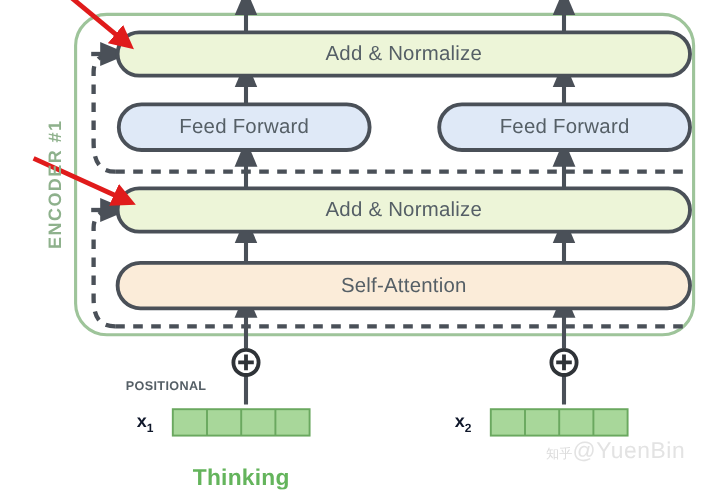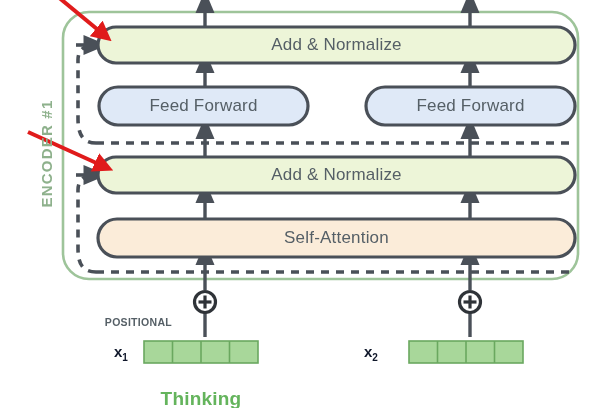--- a/index.html
+++ b/index.html
@@ -160,21 +160,24 @@
   <div class="encoder-label">ENCODER #1</div>
 
   <div class="pe-label">
     <span>POSITIONAL</span>
   </div>
 
   <div class="xlabel" style="left:114px;top:343px;">
     <span>x</span><sub>1</sub>
   </div>
 
-  <div class="xlabel" style="left:364px;top:343px;">
+  <div class="xlabel" style="left:379px;top:343px;">
     <span>x</span><sub>2</sub>
   </div>
 
   <div class="word" style="left:121px;top:388px;width:160px;">Thinking</div>
 
 
+  <div class="watermark">
+    <span class="cjk">知乎</span><span>@YuenBin</span>
+  </div>
 
 </div>
 
 </body></html>

